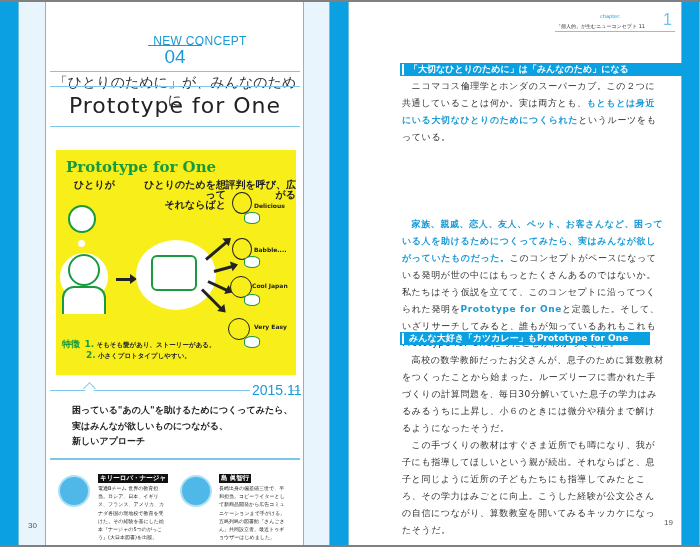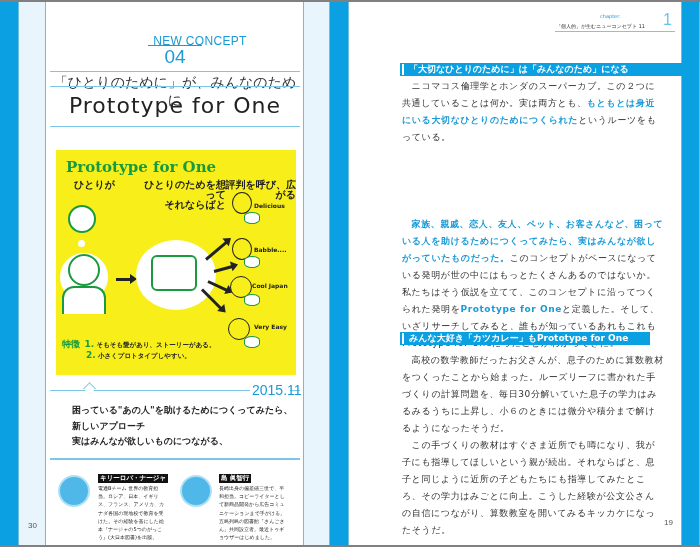--- a/index.html
+++ b/index.html
@@ -143,22 +143,22 @@
     </div>
   </div>
 
   <div class="date-line" style="left:50px;width:200px;"></div>
   <div class="date-line" style="left:290px;width:10px;"></div>
   <div class="date-tick"></div>
   <div class="date">2015.11</div>
 
   <div class="lead">
     <div>困っている"あの人"を助けるためにつくってみたら、</div>
+    <div>実はみんなが欲しいものにつながる、</div>
     <div>新しいアプローチ</div>
-    <div>実はみんなが欲しいものにつながる、</div>
   </div>
   <div class="lead-rule"></div>
 
   <div class="author-photo" style="left:58px;top:475px;"></div>
   <div class="author-name" style="left:98px;top:474px;">キリーロバ・ナージャ</div>
   <div class="author-bio" style="left:98px;top:484px;">電通Bチーム 世界の教育担当。ロシア、日本、イギリス、フランス、アメリカ、カナダ各国の現地校で教育を受けた。その経験を基にした絵本『ナージャの5つのがっこう』(大日本図書)を出版。</div>
 
   <div class="author-photo" style="left:180px;top:475px;"></div>
   <div class="author-name" style="left:219px;top:474px;">島 眞智行</div>
   <div class="author-bio" style="left:219px;top:484px;">長崎出身の偏差値三世で、平和担当。コピーライターとして新商品開発から広告コミュニケーションまで手がける。五島列島の図書館「さんごさん」共同設立者。最近トゥギョウザーはじめました。</div>

